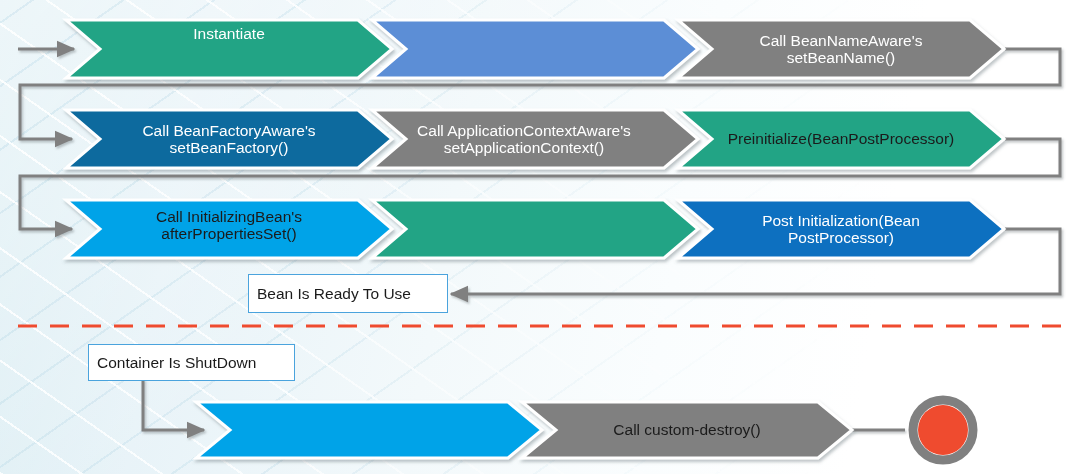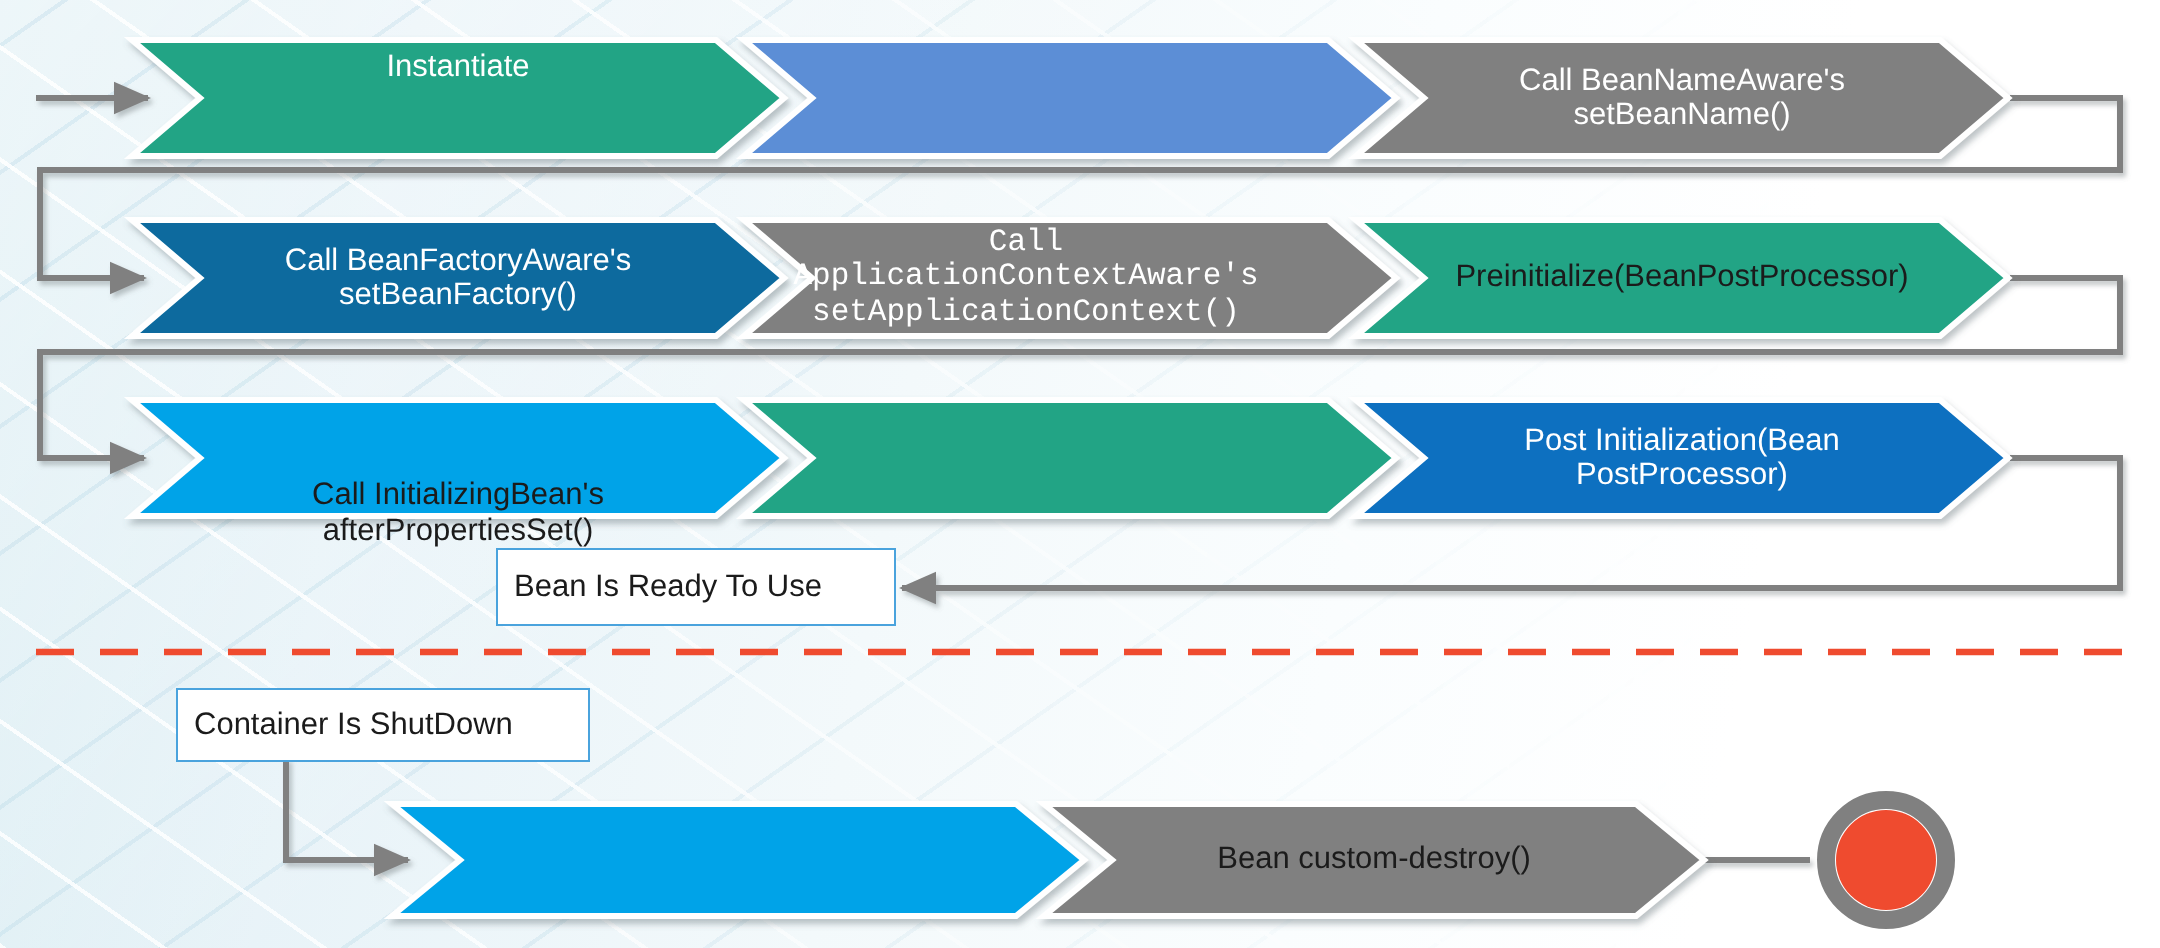--- a/index.html
+++ b/index.html
@@ -107,36 +107,36 @@
   <div class="chev-label lbl-white" style="left:100px;top:5px;width:258px;height:58px;">
     <span>Instantiate</span>
   </div>
   <div class="chev-label lbl-white" style="left:712px;top:20px;width:258px;height:58px;">
     <span>Call BeanNameAware's<br>setBeanName()</span>
   </div>
 
   <div class="chev-label lbl-white" style="left:100px;top:110px;width:258px;height:58px;align-items:center;">
     <span>Call BeanFactoryAware's<br>setBeanFactory()</span>
   </div>
-  <div class="chev-label lbl-white" style="left:377px;top:110px;width:272px;height:58px;font-family:Liberation Mono, monospace;">
+  <div class="chev-label lbl-white" style="left:388px;top:110px;width:272px;height:58px;">
     <span>Call ApplicationContextAware's<br>setApplicationContext()</span>
   </div>
   <div class="chev-label lbl-dark" style="left:700px;top:110px;width:282px;height:58px;">
     <span>Preinitialize(BeanPostProcessor)</span>
   </div>
 
-  <div class="chev-label lbl-dark" style="left:100px;top:216px;width:258px;height:58px;align-items:flex-end;">
+  <div class="chev-label lbl-dark" style="left:100px;top:196px;width:258px;height:58px;">
     <span>Call InitializingBean's<br>afterPropertiesSet()</span>
   </div>
   <div class="chev-label lbl-white" style="left:712px;top:200px;width:258px;height:58px;">
     <span>Post Initialization(Bean<br>PostProcessor)</span>
   </div>
 
   <div class="chev-label lbl-dark" style="left:556px;top:402px;width:262px;height:56px;">
-    <span>Bean custom-destroy()</span>
+    <span>Call custom-destroy()</span>
   </div>
 
   <div class="boxlabel" style="left:248px;top:274px;width:200px;height:39px;">
     <span>Bean Is Ready To Use</span>
   </div>
   <div class="boxlabel" style="left:88px;top:344px;width:207px;height:37px;">
     <span>Container Is ShutDown</span>
   </div>
 </div>
 

